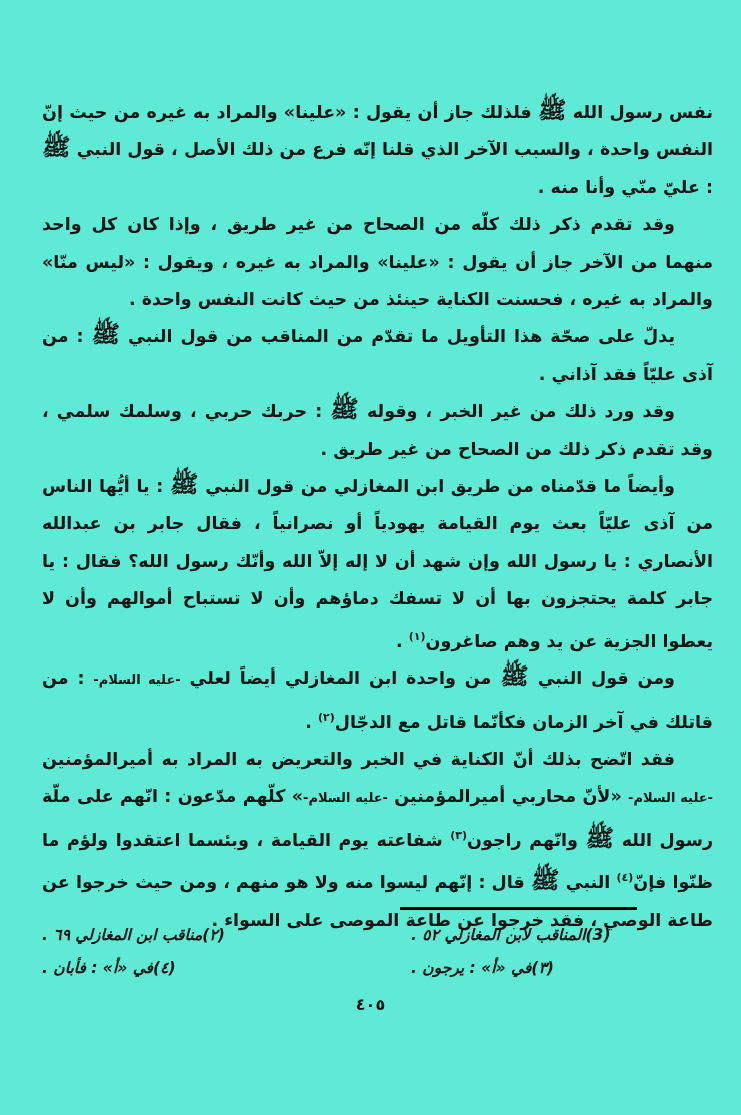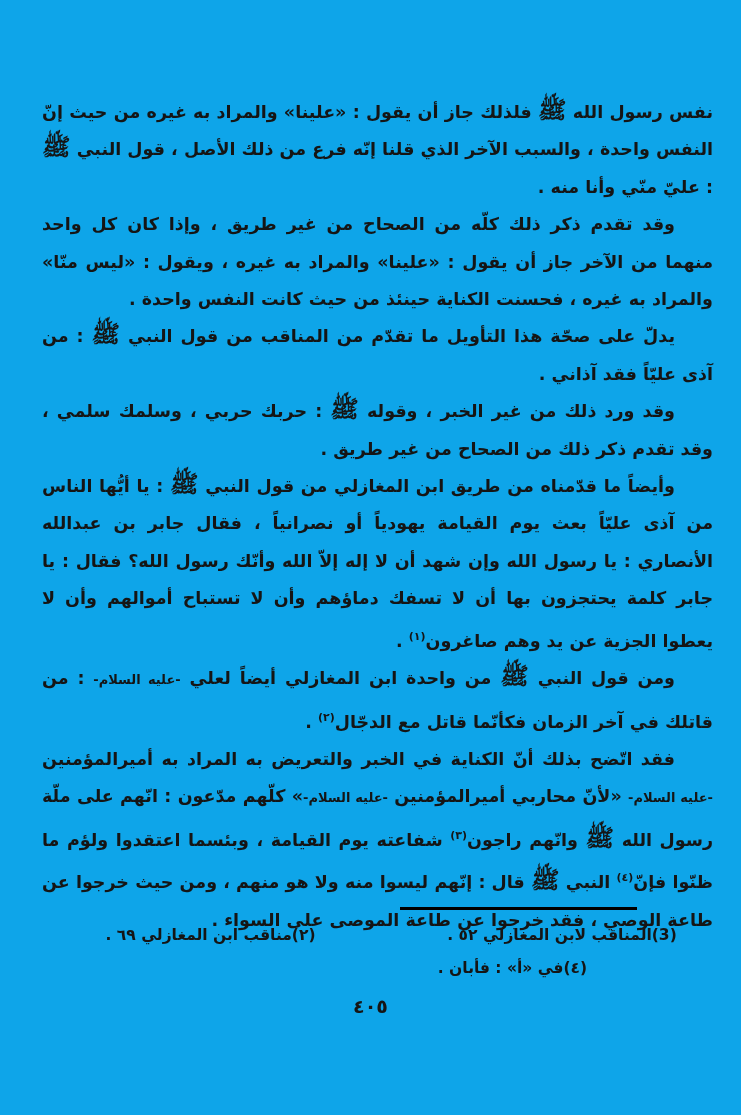--- a/index.html
+++ b/index.html
@@ -1,21 +1,21 @@
 <!DOCTYPE html>
 <html lang="ar" dir="rtl"><head>
 <meta charset="utf-8">
 <style>
   html, body { margin: 0; padding: 0; background: #e8e8e8; }
   .page {
     position: relative;
     width: 741px;
     height: 1115px;
     margin: 0 auto;
-    background: #0ea5e9;
+    background: #5eead4;
     direction: rtl;
     font-family: "DejaVu Sans", sans-serif;
     color: #151515;
     overflow: hidden;
   }
   .text-block {
     position: absolute;
     top: 94px;
     right: 28px;
     left: 42px;
@@ -42,30 +42,30 @@
     width: 237px;
     margin-right: 76px;
   }
   .fn-rows {
     margin-top: 9px;
     font-size: 15.5px;
     font-weight: 700;
     line-height: 33px;
   }
   .fn-row { display: flex; }
-  .fn-cell { text-align: center; }
+  .fn-cell { text-align: left; font-style: italic; }
   .fn-right { width: 45%; }
   .fn-left { width: 55%; padding-right: 32px; box-sizing: border-box; }
   .page-number {
     position: absolute;
     top: 995px;
     left: 0;
     right: 0;
     text-align: center;
-    font-size: 19px;
+    font-size: 16px;
     font-weight: 700;
     letter-spacing: 6px;
   }
 </style>
 </head>
 <body>
 
 <div class="page">
   <div class="text-block">
       <p class="para"><span class="seg-normal">نفس رسول الله </span><span class="seg-honorific">ﷺ</span><span class="seg-normal"> فلذلك جاز أن يقول : «علينا» والمراد به غيره من حيث إنّ النفس واحدة ، والسبب الآخر الذي قلنا إنّه فرع من ذلك الأصل ، قول النبي </span><span class="seg-honorific">ﷺ</span><span class="seg-normal"> : عليّ منّي وأنا منه .</span></p>
@@ -78,19 +78,20 @@
     </div>
 
   <div class="footnote-area">
     <div class="fn-sep"></div>
     <div class="fn-rows">
         <div class="fn-row">
           <div class="fn-cell fn-right">(3)المناقب لابن المغازلي ٥٢ .</div>
           <div class="fn-cell fn-left">(٢)مناقب ابن المغازلي ٦٩ .</div>
         </div>
         <div class="fn-row">
+          <div class="fn-cell fn-right">(٣)في «أ» : يرجون .</div>
           <div class="fn-cell fn-left">(٤)في «أ» : فأبان .</div>
         </div>
       </div>
   </div>
 
   <div class="page-number">٤٠٥</div>
 </div>
 
 </body></html>

